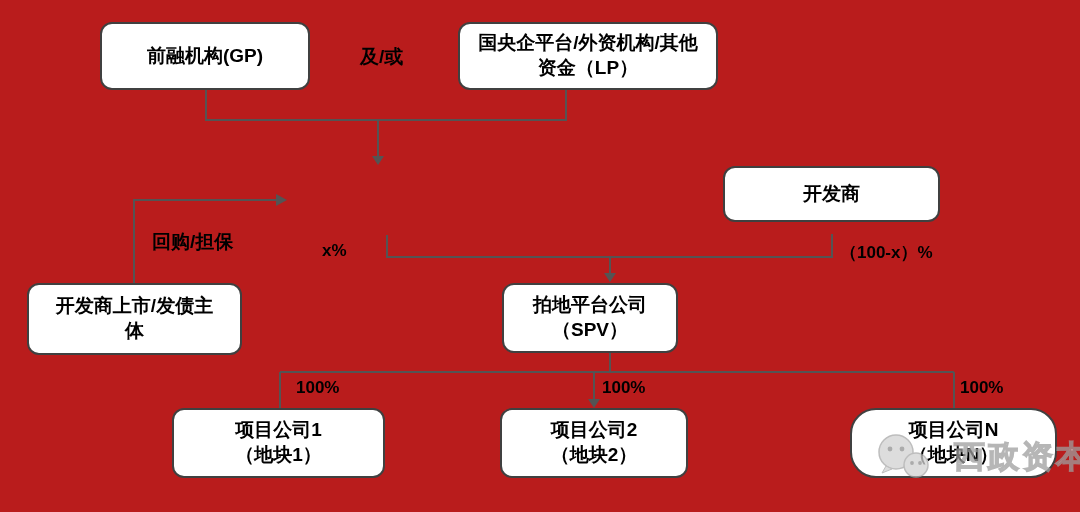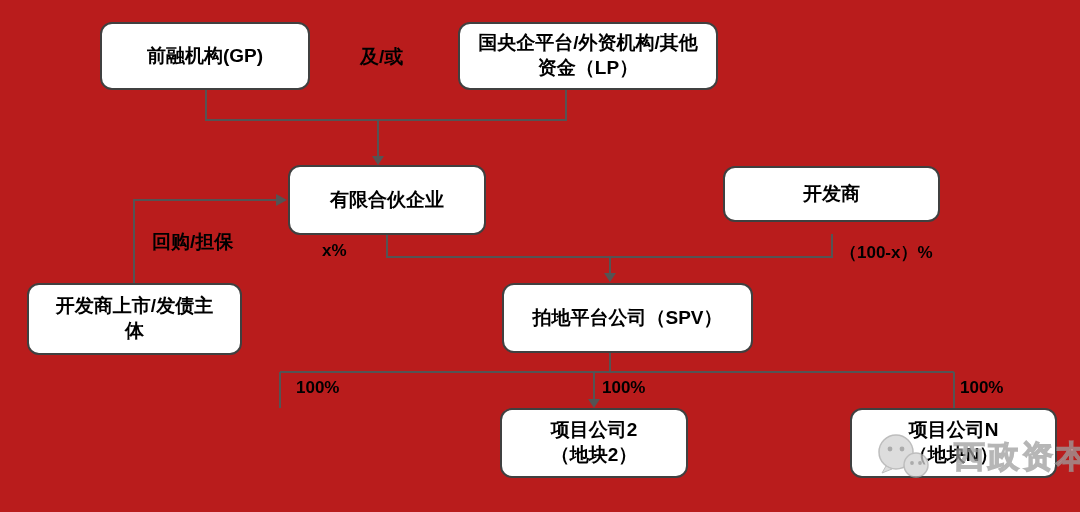--- a/index.html
+++ b/index.html
@@ -96,43 +96,44 @@
   </svg>
 
   <div class="node" style="left:100px; top:22px; width:210px; height:68px;">
     <span>前融机构(GP)</span>
   </div>
 
   <div class="node" style="left:458px; top:22px; width:260px; height:68px; padding:2px 14px;">
     <span>国央企平台/外资机构/其他资金（LP）</span>
   </div>
 
-  <div class="node" style="left:288px; top:165px; width:198px; height:70px;">
-    <span>有限合伙企业</span>
-  </div>
 
   <div class="node" style="left:723px; top:166px; width:217px; height:56px;">
     <span>开发商</span>
   </div>
 
   <div class="node" style="left:27px; top:283px; width:215px; height:72px; padding:2px 20px;">
     <span>开发商上市/发债主体</span>
   </div>
 
-  <div class="node" style="left:502px; top:283px; width:251px; height:70px;">
+  <div class="node" style="left:502px; top:283px; width:176px; height:70px;">
     <span>拍地平台公司（SPV）</span>
   </div>
 
+  <div class="node" style="left:172px; top:408px; width:213px; height:70px;">
+    <span>项目公司1</span>
+    <span class="line2">（地块1）</span>
+  </div>
 
   <div class="node" style="left:500px; top:408px; width:188px; height:70px;">
     <span>项目公司2</span>
     <span class="line2">（地块2）</span>
   </div>
 
-  <div class="node" style="left:850px; top:408px; width:207px; height:70px;">
+  <div class="node" style="left:850px; top:408px; width:207px; height:70px;border-radius:26px;">
     <span>项目公司N</span>
     <span class="line2">（地块N）</span>
   </div>
 
   <div class="edge-label lbl-19" style="left:360px; top:44px;">及/或</div>
 
   <div class="edge-label lbl-19" style="left:152px; top:229px;">回购/担保</div>
 
   <div class="edge-label lbl-17" style="left:322px; top:241px;">x%</div>
 

